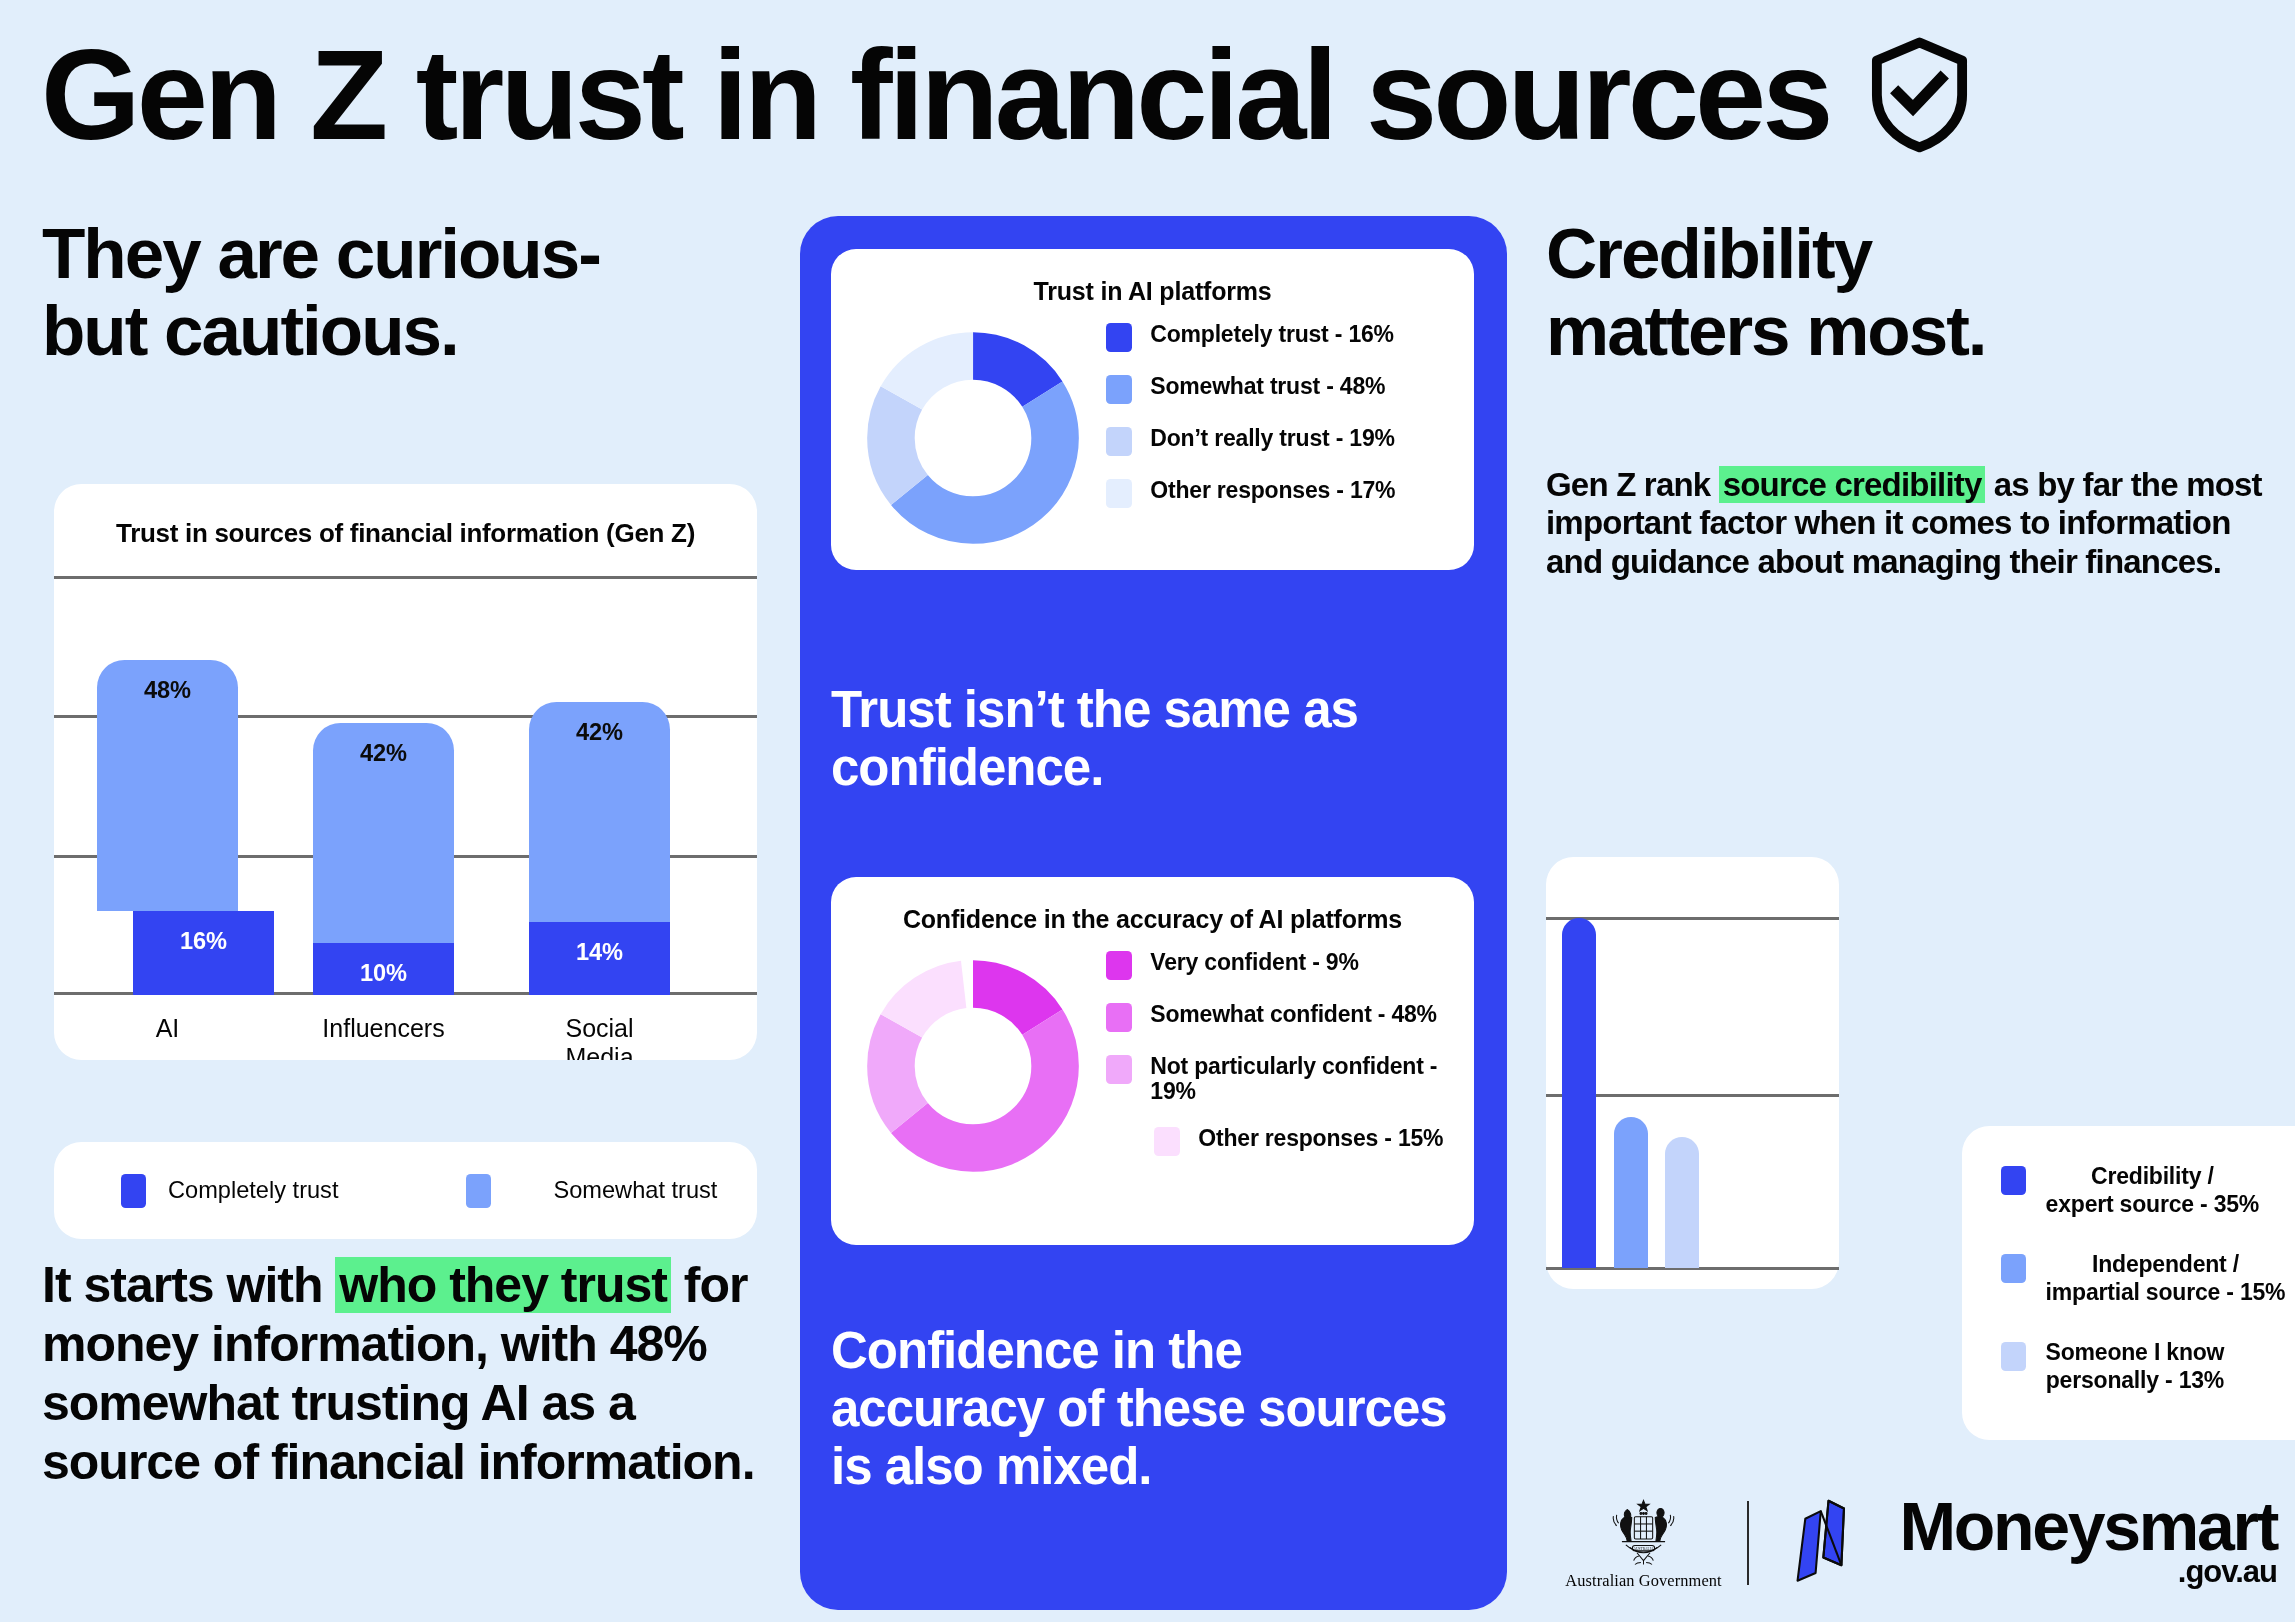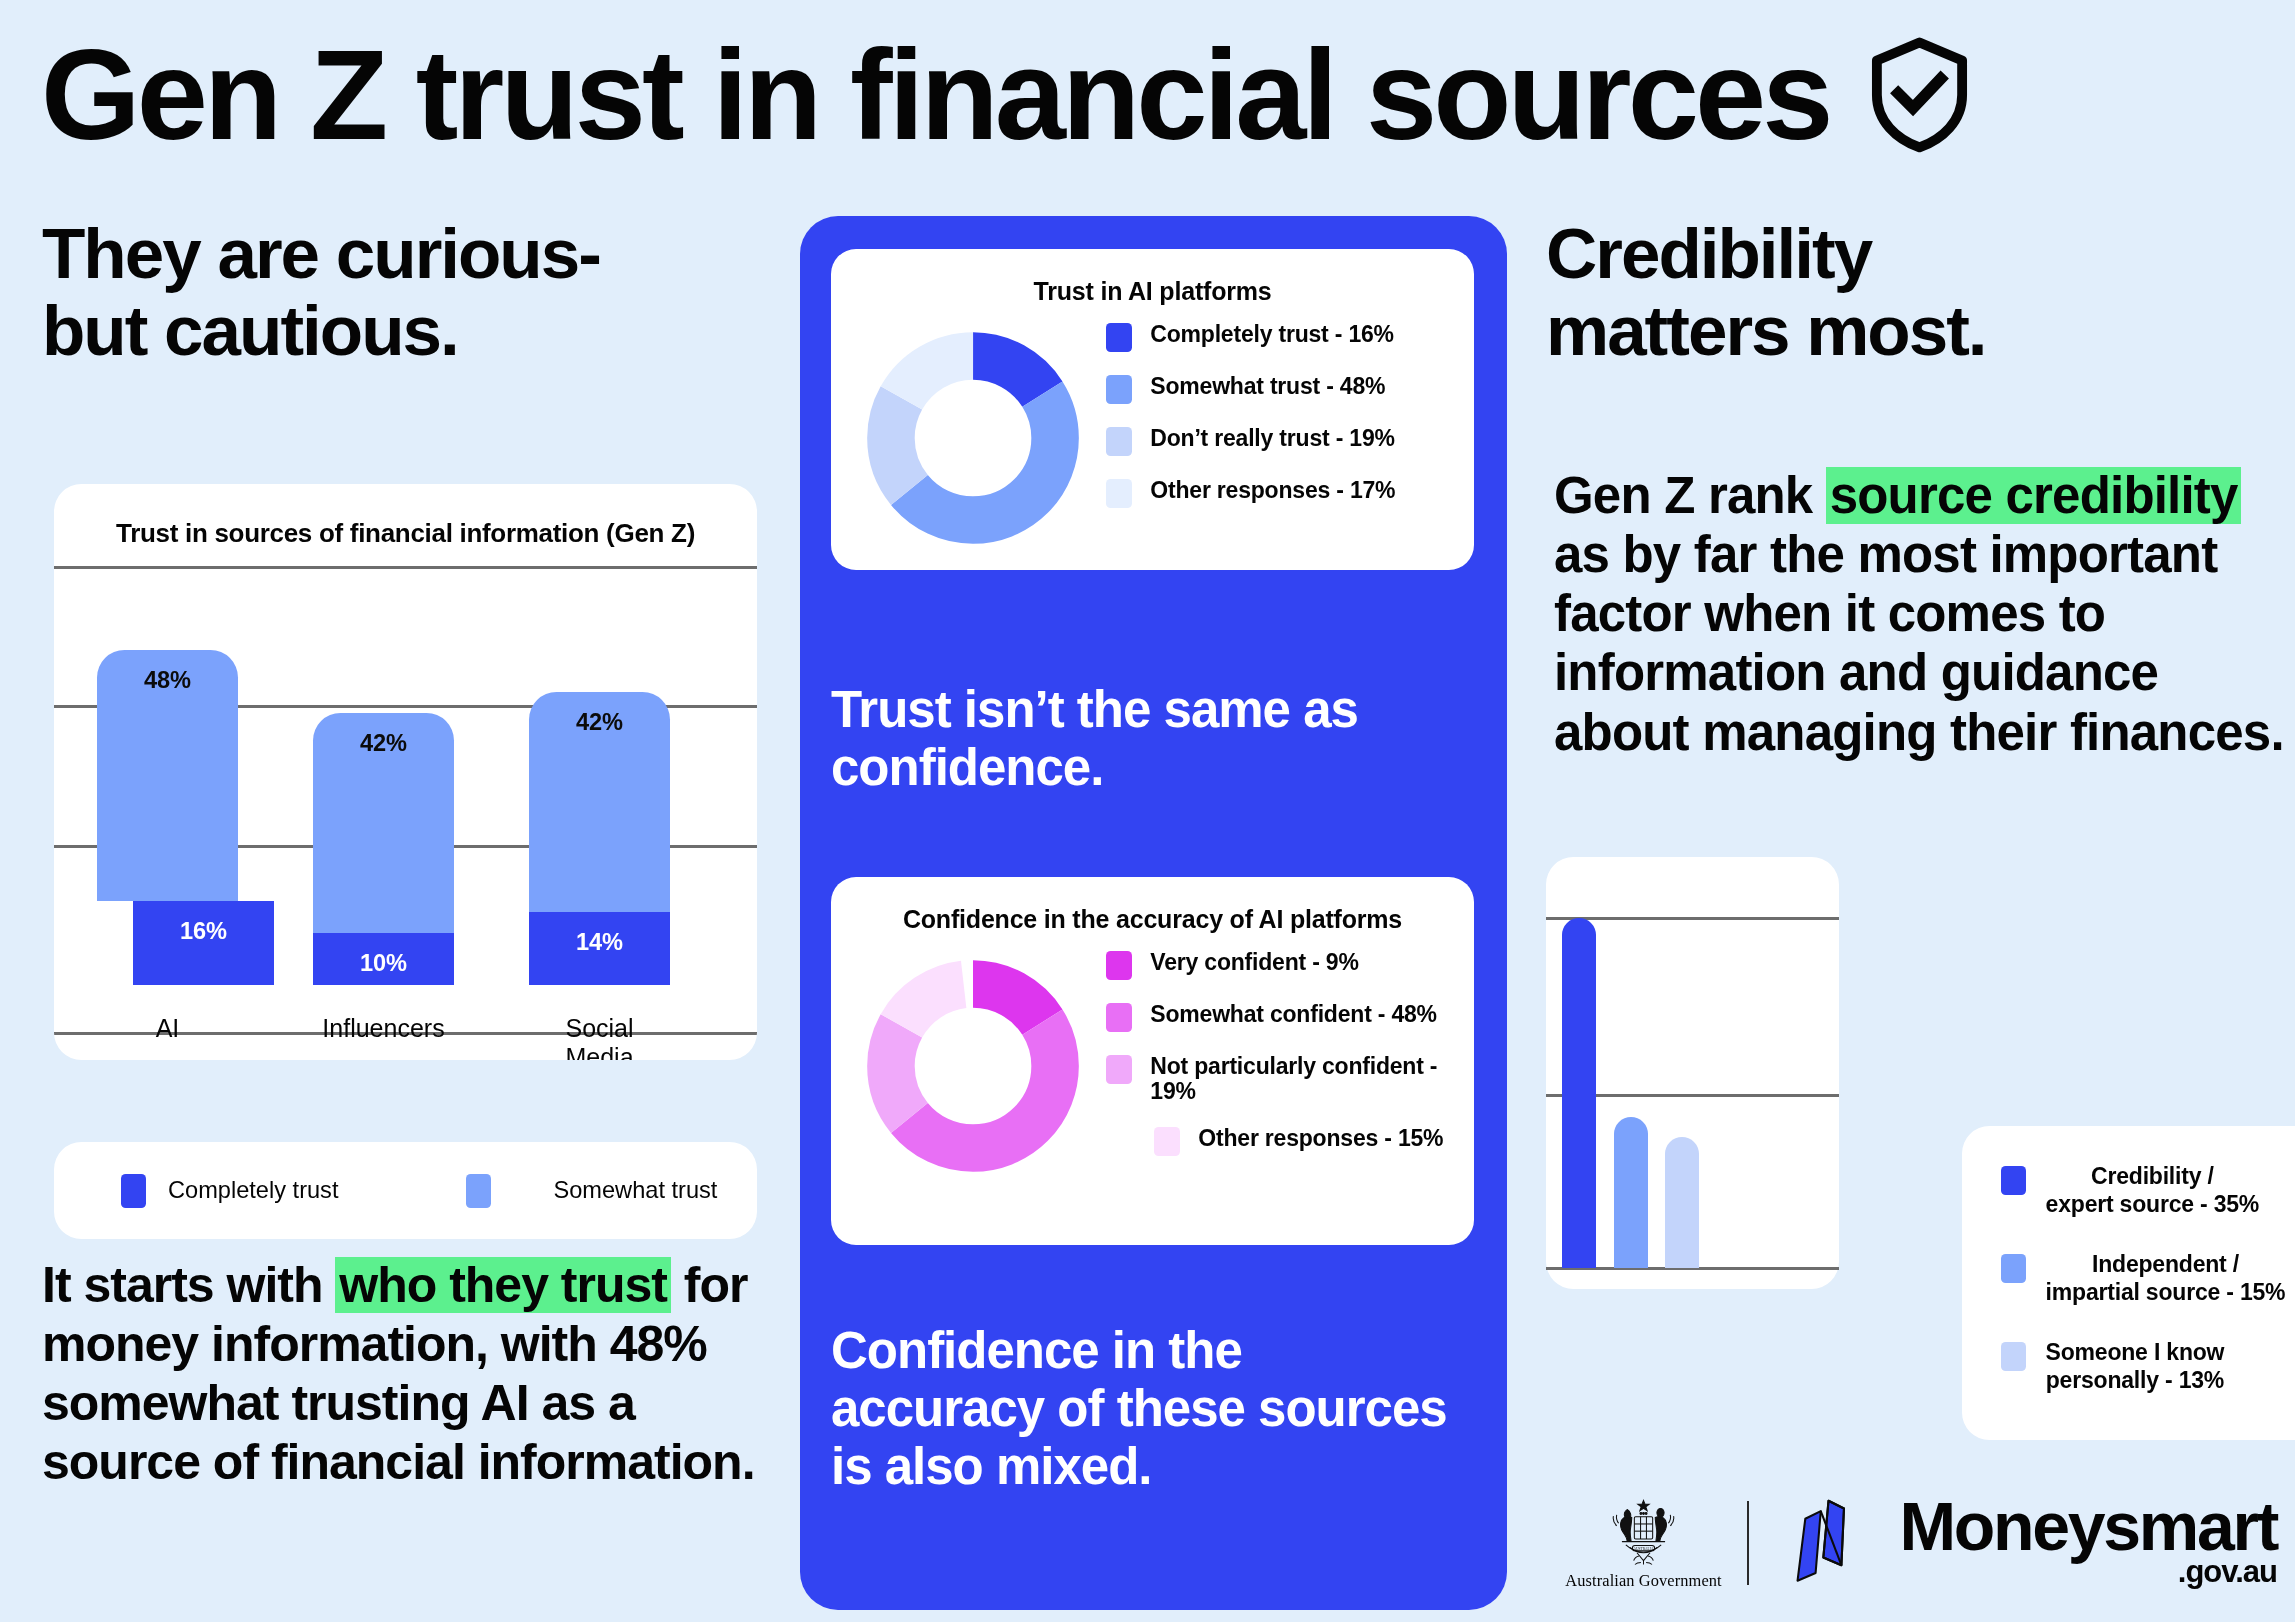--- a/index.html
+++ b/index.html
@@ -23,21 +23,21 @@
   
   .left-col { position:absolute; left:42px; top:216px; width:720px; }
   .subhead { font-size:71px; font-weight:700; letter-spacing:-2px; line-height:1.08; }
 
   .card { background:#FFFFFF; border-radius:27.5px; }
 
   .barcard { position:absolute; left:54px; top:484px; width:703px; height:576px;
              padding:0; overflow:hidden; }
   .barcard-title { position:absolute; top:34px; left:0; width:100%; text-align:center;
                    font-size:26px; font-weight:700; letter-spacing:-0.3px; }
-  .plot { position:absolute; left:0; top:82px; width:100%; height:469px;border-radius:30px; }
+  .plot { position:absolute; left:0; top:92px; width:100%; height:419px;border-radius:30px; }
   .gridline { position:absolute; left:0; width:100%; height:3.3px; background:#6D6D6D; }
   .bars { position:absolute; left:0; top:0; width:100%; height:419px; }
   .bargroup { position:absolute; bottom:0; width:141px; }
   .bar-top { position:relative; width:100%; border-radius:27.5px 27.5px 0 0;
              background:#7BA2FC; display:flex; align-items:flex-start;
              justify-content:center; padding-top:17px; }
   .bar-bot { position:relative; width:100%; background:#3344F2;
              display:flex; align-items:flex-start; justify-content:center; padding-top:17px; }
   .bar-label-dark { font-size:23.6px; font-weight:700; color:#0B0B0B; }
   .bar-label-light { font-size:23.6px; font-weight:700; color:#FFFFFF; }
@@ -71,21 +71,21 @@
 
   .blue-head { position:absolute; color:#FFFFFF; font-size:51px; font-weight:700;
                line-height:1.14; letter-spacing:-1px; }
   .blue-head-1 { left:31px; top:465px; width:628px; }
   .blue-head-2 { left:31px; top:1106px; width:628px; }
 
   
   .right-col { position:absolute; left:1546px; top:216px; width:733px; }
   .right-sub { font-size:71px; font-weight:700; letter-spacing:-2px; line-height:1.08; }
   .right-body { position:absolute; left:1546px; top:466px; width:733px;
-                font-size:51px; font-weight:700; line-height:1.16; letter-spacing:-0.8px;margin-left:8px; }
+                font-size:33px; font-weight:700; line-height:1.16; letter-spacing:-0.8px; }
 
   .rbarcard { position:absolute; left:1546px; top:857px; width:293px; height:432px; }
   .rplot { position:absolute; left:0; top:21px; width:100%; height:393px; }
   .rgrid { position:absolute; left:0; width:100%; height:3.3px; background:#6D6D6D; }
   .rbar { position:absolute; bottom:3.3px; border-radius:39px 39px 0 0; }
 
   .rlegendcard { position:absolute; left:1962px; top:1126px; width:412px; height:314px;
                  padding:37px 0 0 39px;text-align:center; }
   .rl-item { display:flex; align-items:flex-start; margin-bottom:33px; }
   .rl-sw { width:25px; height:29px; border-radius:4.6px; flex:none; margin-top:2.6px; }

